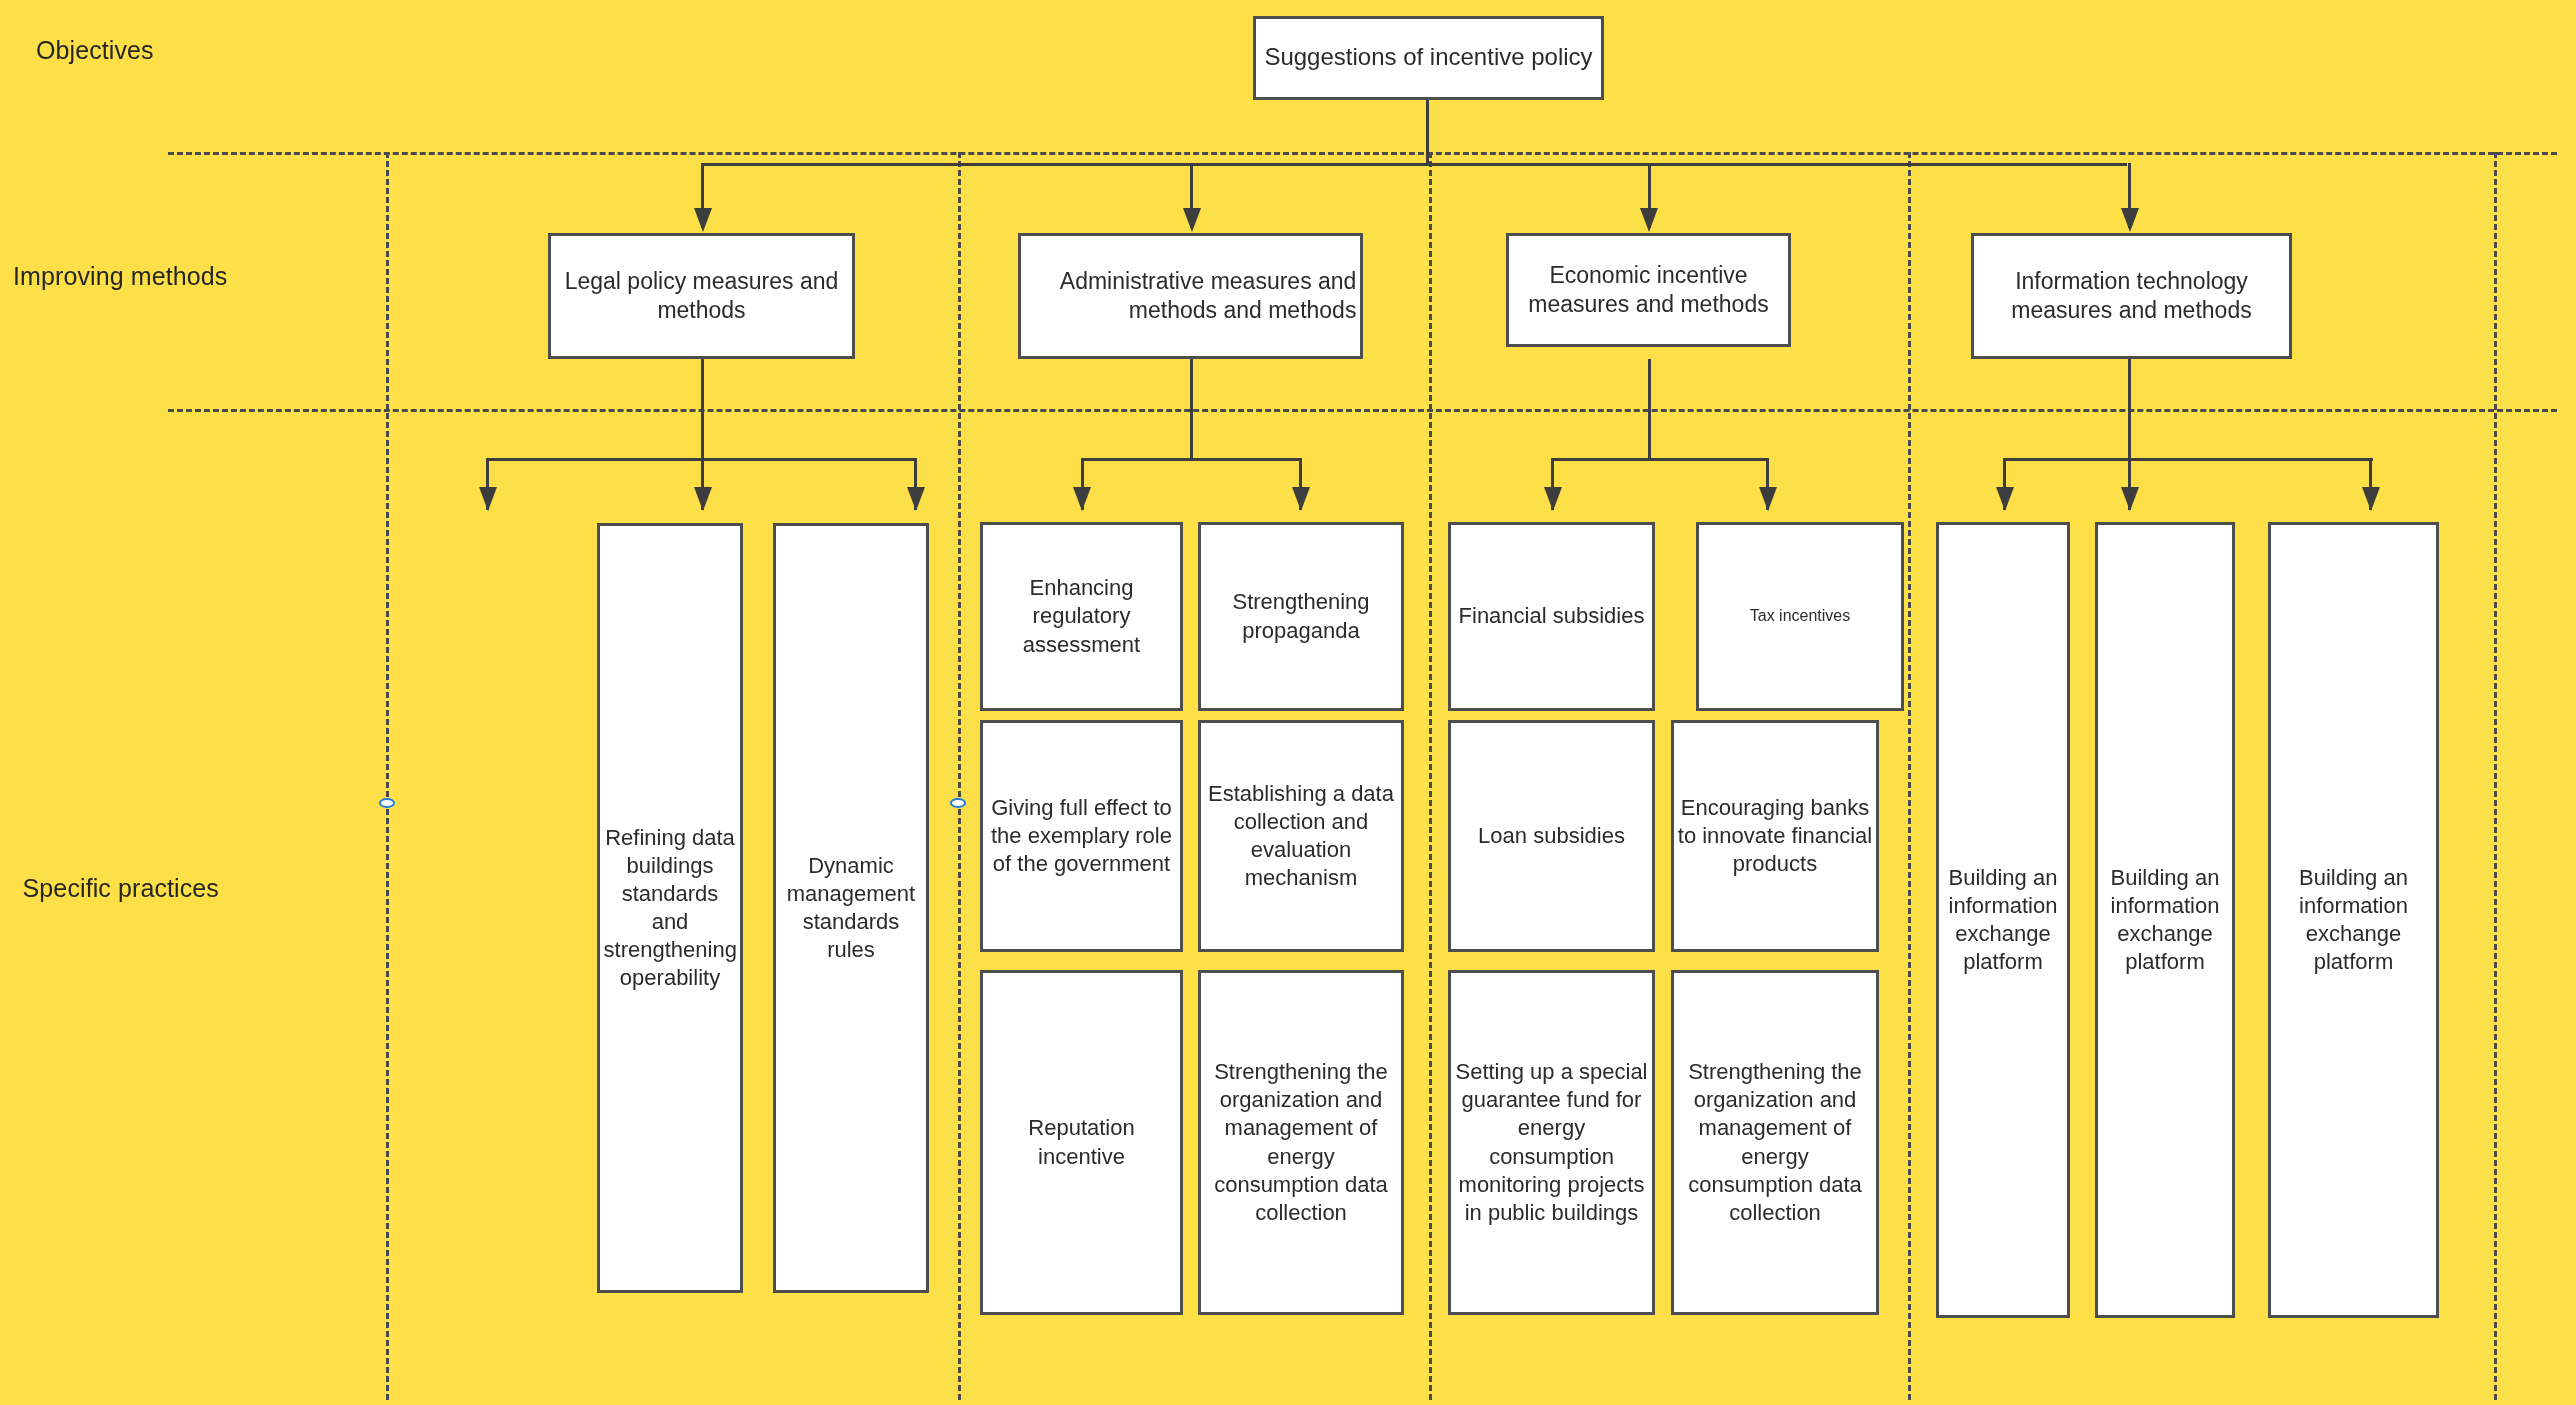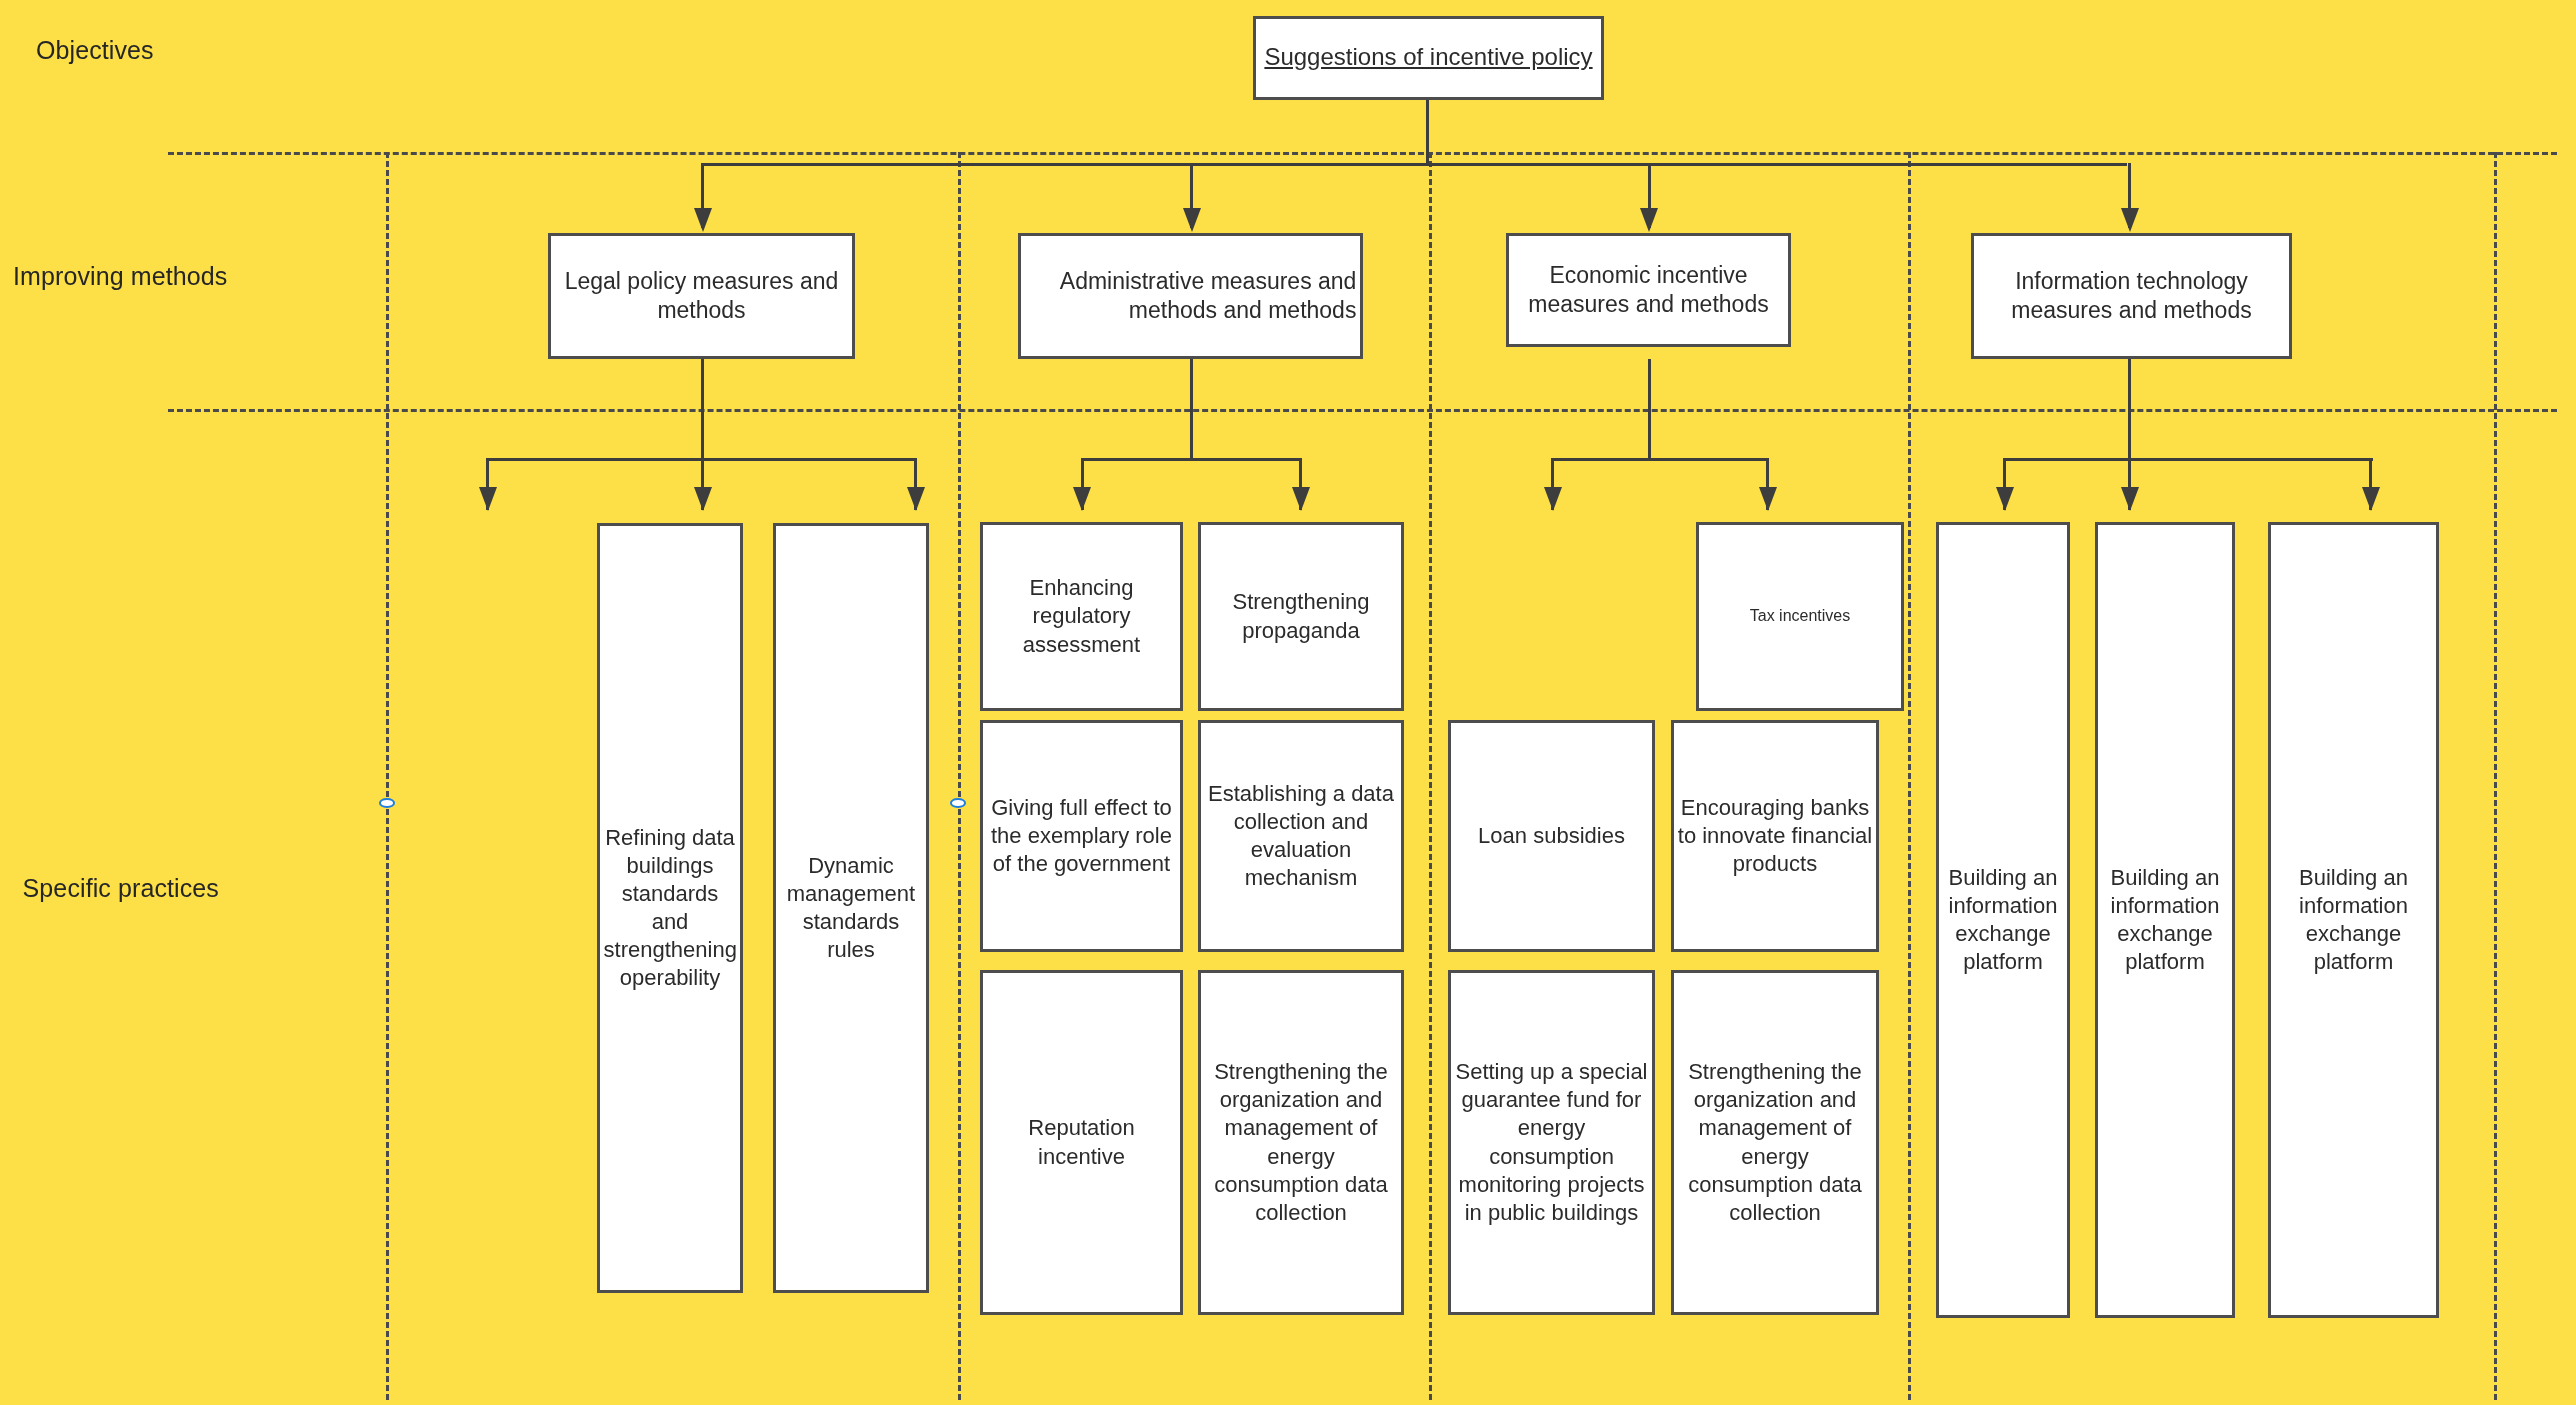--- a/index.html
+++ b/index.html
@@ -80,21 +80,21 @@
 
   <div class="vsep" style="left:386px; top:152px; height:1248px;"></div>
   <div class="vsep" style="left:958px; top:152px; height:1248px;"></div>
   <div class="vsep" style="left:1429px; top:152px; height:1248px;"></div>
   <div class="vsep" style="left:1908px; top:152px; height:1248px;"></div>
   <div class="vsep" style="left:2494px; top:152px; height:1248px;"></div>
 
   <div class="handle" style="left:379px; top:798px;"></div>
   <div class="handle" style="left:950px; top:798px;"></div>
 
-  <div class="node" style="left:1253px; top:15.5px; width:351px; height:84px; font-size:24px;text-decoration:underline;">
+  <div class="node" style="left:1253px; top:15.5px; width:351px; height:84px; font-size:24px;">
     <span>Suggestions of incentive policy</span>
   </div>
 
   <div class="vline" style="left:1426px; top:100px; height:65px;"></div>
 
   <div class="hline" style="left:701px; top:163px; width:1426px;"></div>
 
   <div class="vline" style="left:701px; top:163px; height:65px;"></div>
   <div class="arrow" style="left:694px; top:208px;"></div>
 
@@ -167,20 +167,23 @@
     <span>Strengthening the organization and management of energy consumption data collection</span>
   </div>
 
   <div class="vline" style="left:1648px; top:442px; height:18px;"></div>
   <div class="hline" style="left:1551px; top:458px; width:218px;"></div>
   <div class="vline" style="left:1551px; top:458px; height:52px;"></div>
   <div class="arrow" style="left:1544px; top:487px;"></div>
   <div class="vline" style="left:1766px; top:458px; height:52px;"></div>
   <div class="arrow" style="left:1759px; top:487px;"></div>
 
+  <div class="node" style="left:1448px; top:522px; width:207px; height:189px; font-size:22px;">
+    <span>Financial subsidies</span>
+  </div>
   <div class="node" style="left:1696px; top:522px; width:208px; height:189px; font-size:16px;">
     <span>Tax incentives</span>
   </div>
   <div class="node" style="left:1448px; top:720px; width:207px; height:232px; font-size:22px;">
     <span>Loan subsidies</span>
   </div>
   <div class="node" style="left:1671px; top:720px; width:208px; height:232px; font-size:22px;">
     <span>Encouraging banks to innovate financial products</span>
   </div>
   <div class="node" style="left:1448px; top:970px; width:207px; height:345px; font-size:22px;">

